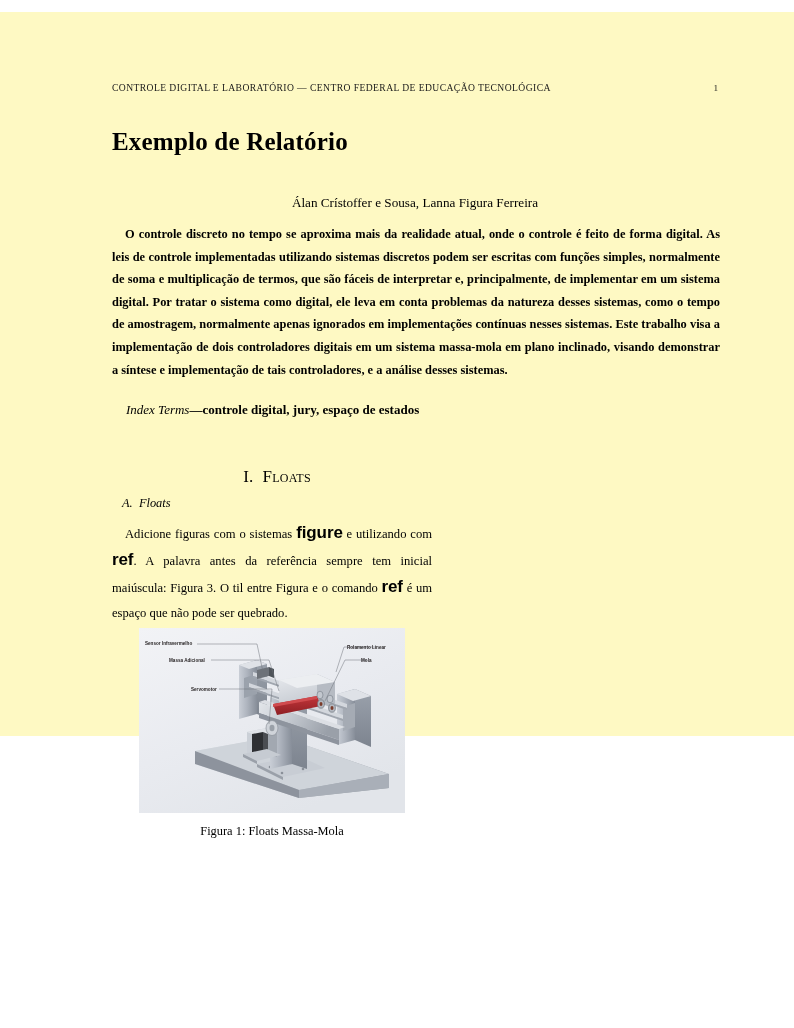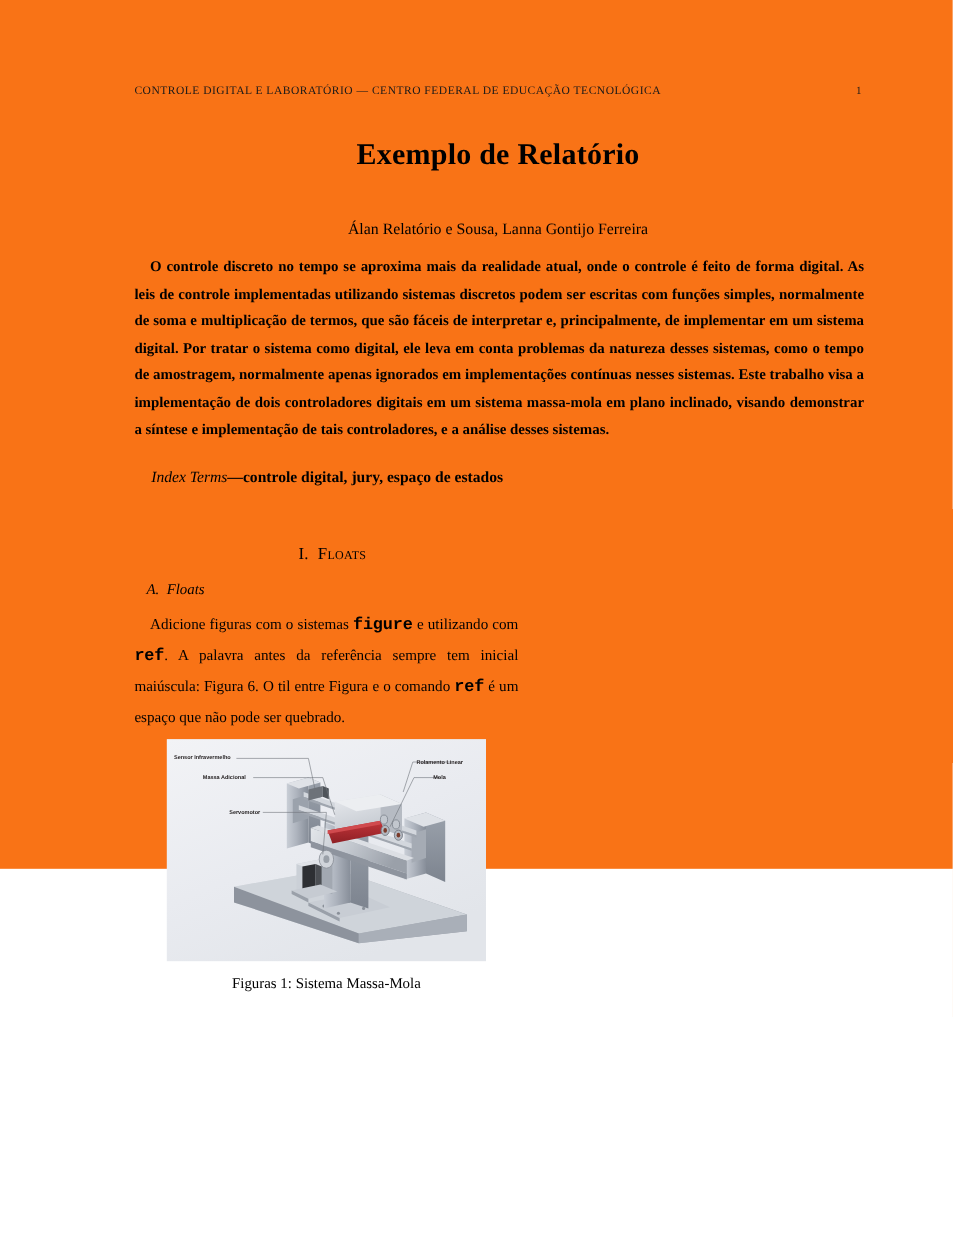--- a/index.html
+++ b/index.html
@@ -11,24 +11,24 @@
     width: 794px;
     height: 1028px;
     position: relative;
     overflow: hidden;
     font-family: "Liberation Serif", "DejaVu Serif", serif;
     color: #000000;
   }
 
   .page {
     position: absolute;
-    left: 0; top: 0;
+    left: 0; top: 12px;
     width: 794px;
     height: 724px;
-    background: #f97316;
+    background: #fef9c3;
   }
 
   
   .runhead {
     position: absolute;
     left: 112px;
     top: 70px;
     width: 606px;
     height: 16px;
     display: flex;
@@ -48,21 +48,21 @@
     font-size: 9.2px;
     color: #1a1a1a;
   }
 
   
   .title {
     position: absolute;
     left: 112px;
     top: 116px;
     width: 606px;
-    text-align: center;
+    text-align: left;
     font-size: 25px;
     font-weight: bold;
     letter-spacing: 0.2px;
     line-height: 1.1;
   }
 
   .authors {
     position: absolute;
     left: 112px;
     top: 183px;
@@ -104,21 +104,21 @@
     font-weight: bold;
   }
 
   
   .sec-head {
     position: absolute;
     left: 112px;
     top: 455px;
     width: 330px;
     text-align: center;
-    font-size: 14px;
+    font-size: 17px;
     font-variant: small-caps;
     letter-spacing: 0.25px;
   }
   .sec-head .numeral { font-variant: normal; }
 
   .subsec-head {
     position: absolute;
     left: 122px;
     top: 484px;
     width: 330px;
@@ -136,22 +136,22 @@
     line-height: 25px;
     text-align: justify;
     text-justify: inter-word;
     hyphens: none;
   }
   .par-figures {
     top: 508px;
     text-indent: 13px;
   }
   code, .mono {
-    font-family: Liberation Mono, monospace;
-    font-size: 14px;
+    font-family: Liberation Sans, sans-serif;
+    font-size: 17px;
     font-weight: bold;
     letter-spacing: -0.1px;
   }
 
   
   .figure-block {
     position: absolute;
     left: 112px;
     top: 616px;
     width: 320px;
@@ -192,38 +192,38 @@
 
 <div class="page">
 
   <div class="runhead">
     <span class="runhead-text">CONTROLE DIGITAL E LABORATÓRIO — CENTRO FEDERAL DE EDUCAÇÃO TECNOLÓGICA</span>
     <span class="runhead-page">1</span>
   </div>
 
   <div class="title">Exemplo de Relatório</div>
 
-  <div class="authors">Álan Relatório e Sousa, Lanna Gontijo Ferreira</div>
+  <div class="authors">Álan Crístoffer e Sousa, Lanna Figura Ferreira</div>
 
   <div class="abstract">O controle discreto no tempo se aproxima mais da realidade atual, onde o controle é feito de forma digital. As leis de controle implementadas utilizando sistemas discretos podem ser escritas com funções simples, normalmente de soma e multiplicação de termos, que são fáceis de interpretar e, principalmente, de implementar em um sistema digital. Por tratar o sistema como digital, ele leva em conta problemas da natureza desses sistemas, como o tempo de amostragem, normalmente apenas ignorados em implementações contínuas nesses sistemas. Este trabalho visa a implementação de dois controladores digitais em um sistema massa-mola em plano inclinado, visando demonstrar a síntese e implementação de tais controladores, e a análise desses sistemas.</div>
 
   <div class="indexterms">
     <span class="it-label">Index Terms</span><span class="it-body">—controle digital, jury, espaço de estados</span>
   </div>
 
   <div class="sec-head">
     <span class="numeral">I.</span>&nbsp;&nbsp;<span>Floats</span>
   </div>
 
   <div class="subsec-head">
     <span class="sub-letter">A.</span>&nbsp;&nbsp;<span>Floats</span>
   </div>
 
   <div class="body-par par-figures">
-    <span>Adicione figuras com o sistemas </span><code>figure</code><span> e utilizando com </span><code>ref</code><span>. A palavra antes da referência sempre tem inicial maiúscula: Figura 6. O til entre Figura e o comando </span><code>ref</code><span> é um espaço que não pode ser quebrado.</span>
+    <span>Adicione figuras com o sistemas </span><code>figure</code><span> e utilizando com </span><code>ref</code><span>. A palavra antes da referência sempre tem inicial maiúscula: Figura 3. O til entre Figura e o comando </span><code>ref</code><span> é um espaço que não pode ser quebrado.</span>
   </div>
 
   <div class="figure-block">
     <div class="figure-img">
       <svg class="cad-svg" viewBox="0 0 266 185" xmlns="http://www.w3.org/2000/svg">
         <defs>
           <linearGradient id="bgGrad" x1="0" y1="0" x2="0.6" y2="1">
             <stop offset="0%" stop-color="#f2f3f6"></stop>
             <stop offset="55%" stop-color="#e9ebf0"></stop>
             <stop offset="100%" stop-color="#e2e5ea"></stop>
@@ -356,16 +356,16 @@
 
         <text class="cad-label" x="6" y="16.5">Sensor Infravermelho</text>
         <text class="cad-label" x="30" y="33.5">Massa Adicional</text>
         <text class="cad-label" x="52" y="62.5">Servomotor</text>
         <text class="cad-label" x="208" y="20.5">Rolamento Linear</text>
         <text class="cad-label" x="222" y="33.5">Mola</text>
       </svg>
     </div>
   </div>
 
-  <div class="figcaption">Figuras 1: Sistema Massa-Mola</div>
+  <div class="figcaption">Figura 1: Floats Massa-Mola</div>
 
 
 </div>
 
 </body></html>

